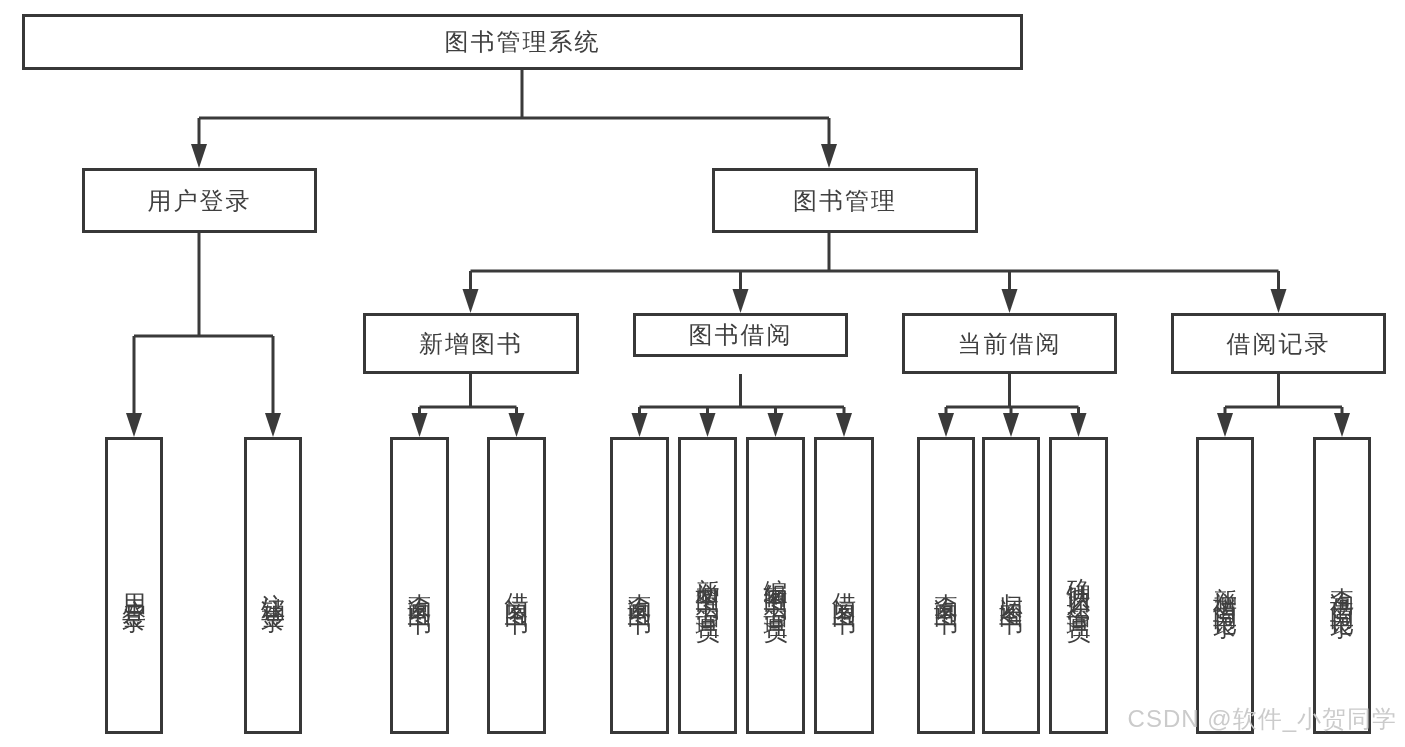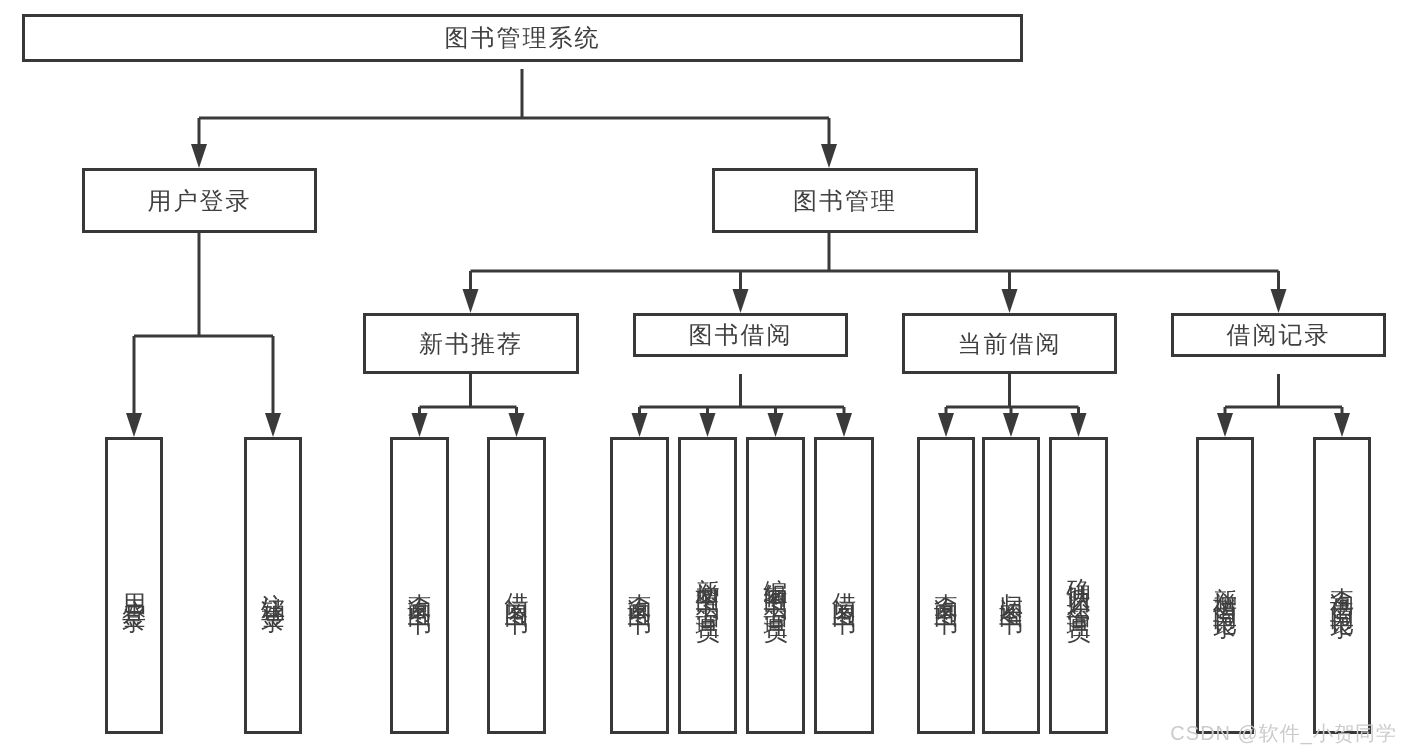--- a/index.html
+++ b/index.html
@@ -51,22 +51,22 @@
     writing-mode: vertical-rl;
     font-size: 24px;
     letter-spacing: 6px;
     line-height: 1;
     color: #3f3f3f;
     white-space: nowrap;
   }
   #watermark {
     position: absolute;
     right: 8px;
-    bottom: 0;
-    font-size: 20px;
+    bottom: 12px;
+    font-size: 24px;
     letter-spacing: 1px;
     color: #cbcbcb;
     z-index: 3;
     white-space: nowrap;
   }
 </style>
 </head>
 <body>
 
 <div id="canvas">
@@ -97,29 +97,29 @@
       <polygon points="767.5,413 783.5,413 775.5,437"></polygon>
       <polygon points="836,413 852,413 844,437"></polygon>
       <polygon points="938,413 954,413 946,437"></polygon>
       <polygon points="1003,413 1019,413 1011,437"></polygon>
       <polygon points="1070.5,413 1086.5,413 1078.5,437"></polygon>
       <polygon points="1217,413 1233,413 1225,437"></polygon>
       <polygon points="1334,413 1350,413 1342,437"></polygon>
     </g>
   </svg>
 
-  <div class="hbox" style="left:22px; top:14px; width:1001px; height:48px;text-align:right;">图书管理系统</div>
+  <div class="hbox" style="left:22px; top:14px; width:1001px; height:56px;text-align:right;">图书管理系统</div>
 
   <div class="hbox" style="left:82px; top:168px; width:235px; height:65px;">用户登录</div>
   <div class="hbox" style="left:712px; top:168px; width:266px; height:65px;">图书管理</div>
 
-  <div class="hbox" style="left:363px; top:313px; width:216px; height:61px;">新书推荐</div>
+  <div class="hbox" style="left:363px; top:313px; width:216px; height:61px;">新增图书</div>
   <div class="hbox" style="left:633px; top:313px; width:215px; height:44px;">图书借阅</div>
   <div class="hbox" style="left:902px; top:313px; width:215px; height:61px;">当前借阅</div>
-  <div class="hbox" style="left:1171px; top:313px; width:215px; height:44px;">借阅记录</div>
+  <div class="hbox" style="left:1171px; top:313px; width:215px; height:61px;">借阅记录</div>
 
   <div class="vbox" style="left:105px; width:58px;">
     <span>用户登录</span>
   </div>
   <div class="vbox" style="left:244px; width:58px;">
     <span>注销登录</span>
   </div>
 
   <div class="vbox" style="left:390px; width:59px;">
     <span>查询图书</span>

